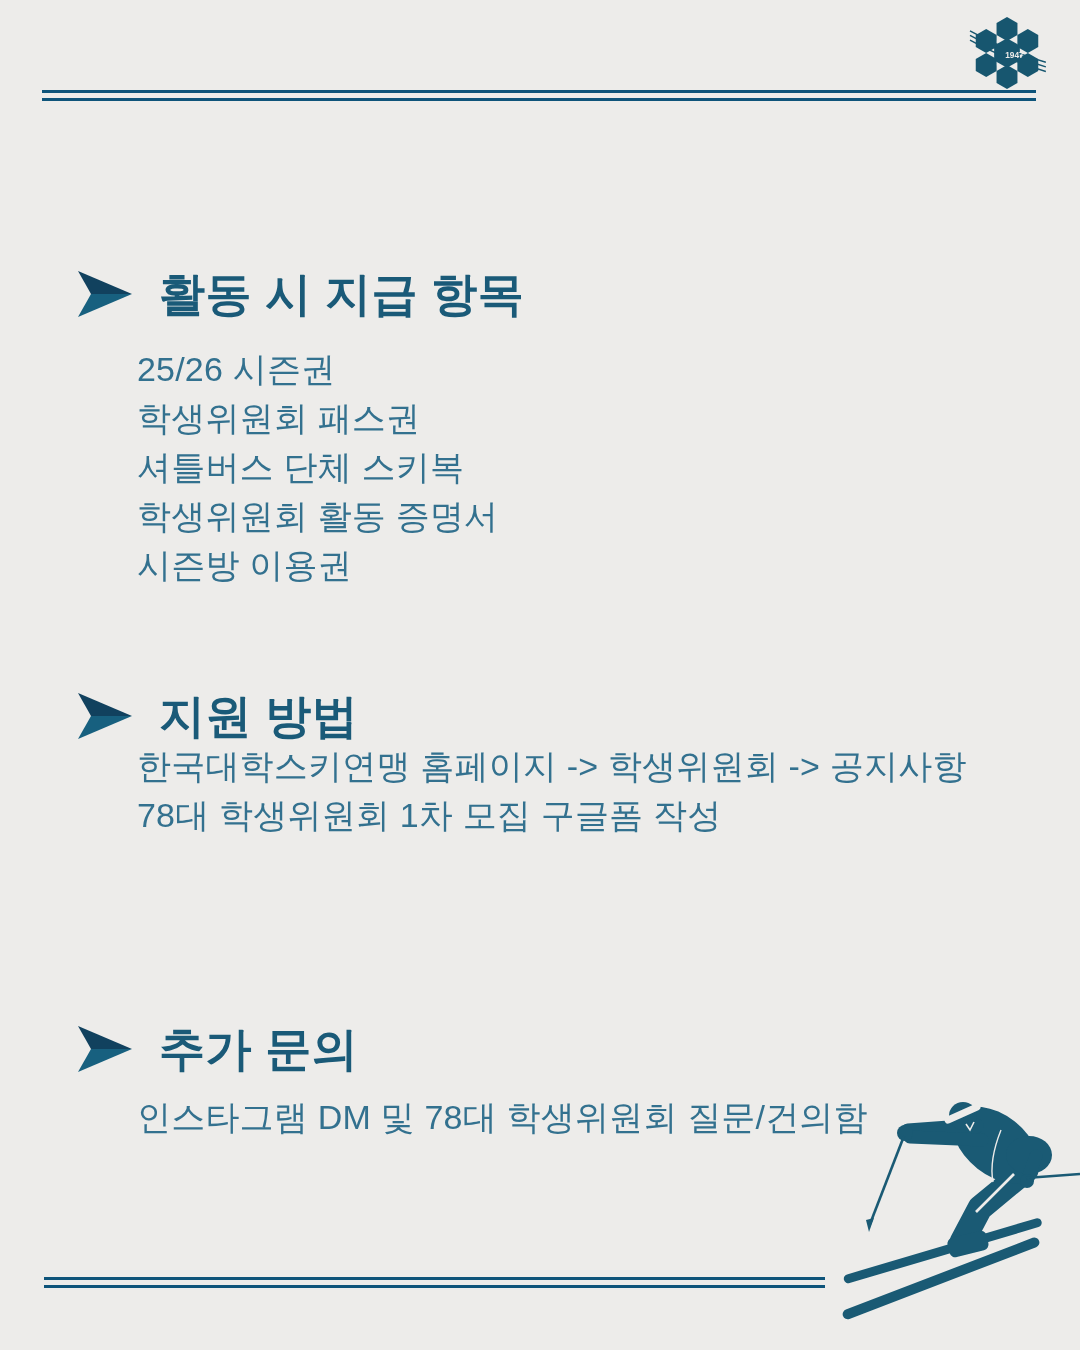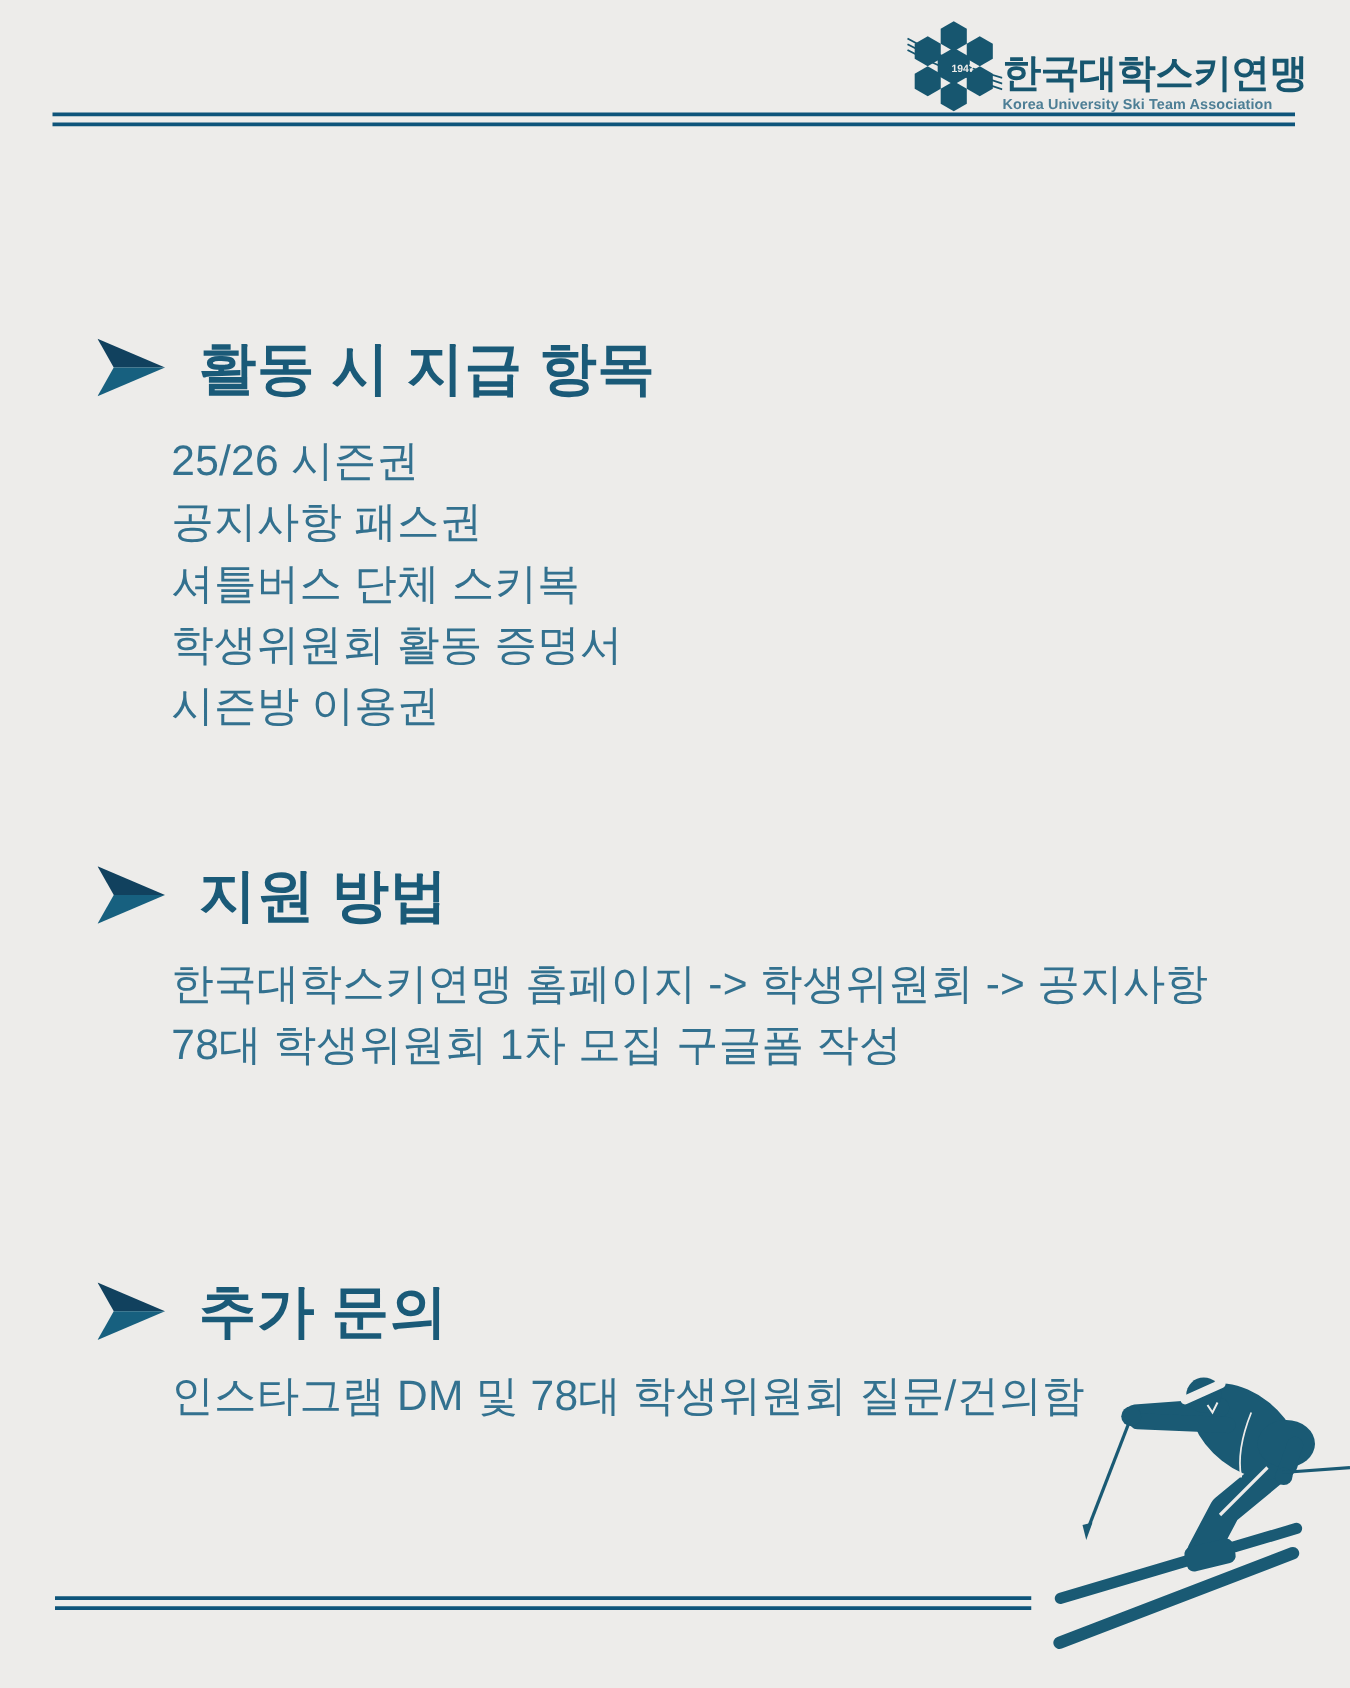--- a/index.html
+++ b/index.html
@@ -41,21 +41,21 @@
   .section-title{
     font-size:46px;font-weight:800;color:#1a5a78;
     letter-spacing:0.5px;line-height:52px;white-space:nowrap;
   }
   .section-body{padding-left:137px;}
   .body-line{
     font-size:34px;font-weight:300;color:#33718f;
     line-height:49px;white-space:nowrap;letter-spacing:0.2px;
   }
   .s1{top:268px;} .s1 .section-body{margin-top:25px;}
-  .s2{top:690px;} .s2 .section-body{margin-top:21px;}
+  .s2{top:690px;} .s2 .section-body{}
   .s3{top:1023px;} .s3 .section-body{margin-top:18px;}
 
   
   .skier{position:absolute;left:830px;top:1092px;width:250px;height:256px;}
 </style>
 </head>
 <body>
 
 <div class="poster">
 
@@ -83,43 +83,39 @@
       </g>
       <use href="#flakeShapes" fill="#17566f"></use>
 
       <g clip-path="url(#flakeClip)" stroke="#edecea" fill="none">
         <path d="M0,15 C 22,27 46,39 82,49" stroke-width="3.4"></path>
         <path d="M0,21 C 22,33 46,44 82,55" stroke-width="2.6"></path>
         <path d="M0,27 C 22,39 46,50 82,61" stroke-width="1.9"></path>
       </g>
       <text x="48" y="45" text-anchor="middle" font-size="9" font-weight="700" fill="#edecea">1947</text>
     </svg>
-    <div class="logo-text">
-      <div class="logo-title">한국대학스키연맹</div>
-      <div class="logo-subtitle">Korea University Ski Team Association</div>
-    </div>
   </div>
 
   <div class="rule rule-top">
     <div class="bar"></div>
     <div class="gap"></div>
     <div class="bar"></div>
   </div>
 
   <div class="section s1">
     <div class="section-head">
       <svg class="bullet" viewBox="0 0 54 50">
         <polygon points="0,2 54,25 13,25" fill="#11415e"></polygon>
         <polygon points="13,25 54,25 0,48" fill="#17607f"></polygon>
       </svg>
       <div class="section-title">활동 시 지급 항목</div>
     </div>
     <div class="section-body">
       <div class="body-line">25/26 시즌권</div>
-      <div class="body-line">공지사항 패스권</div>
+      <div class="body-line">학생위원회 패스권</div>
       <div class="body-line">셔틀버스 단체 스키복</div>
       <div class="body-line">학생위원회 활동 증명서</div>
       <div class="body-line">시즌방 이용권</div>
     </div>
   </div>
 
   <div class="section s2">
     <div class="section-head">
       <svg class="bullet" viewBox="0 0 54 50">
         <polygon points="0,2 54,25 13,25" fill="#11415e"></polygon>

